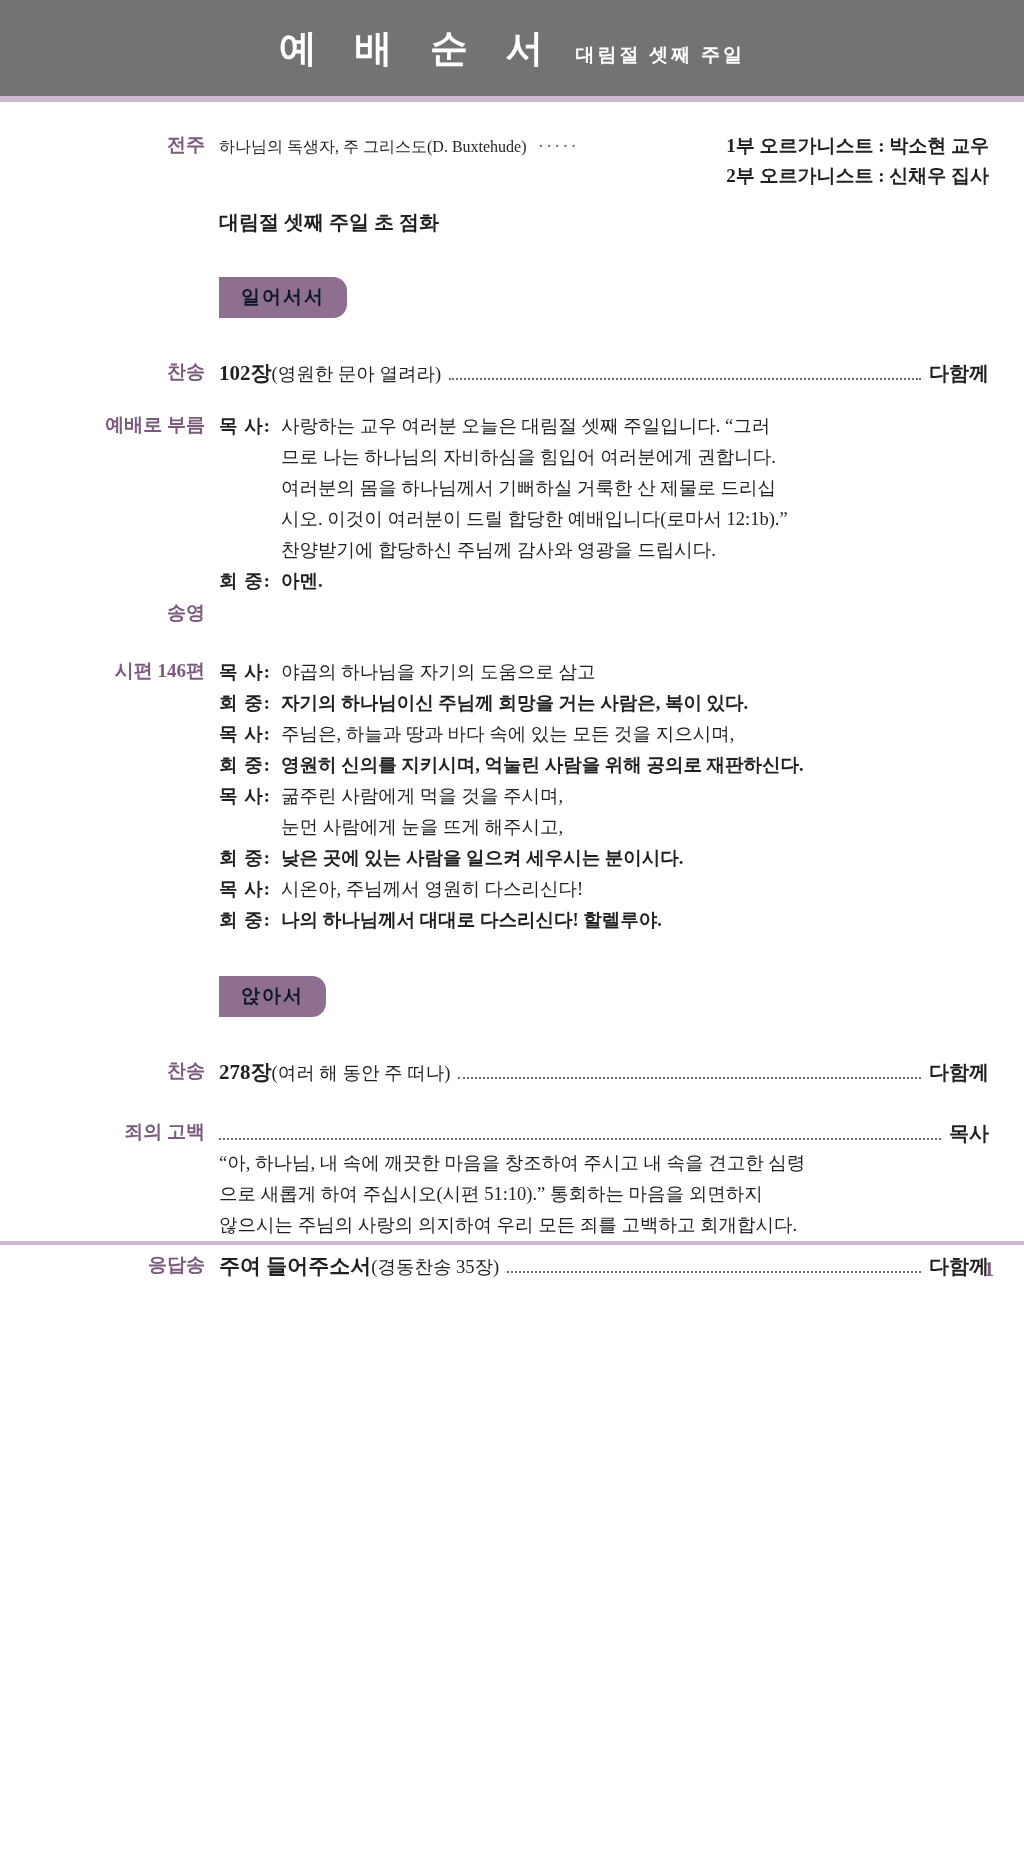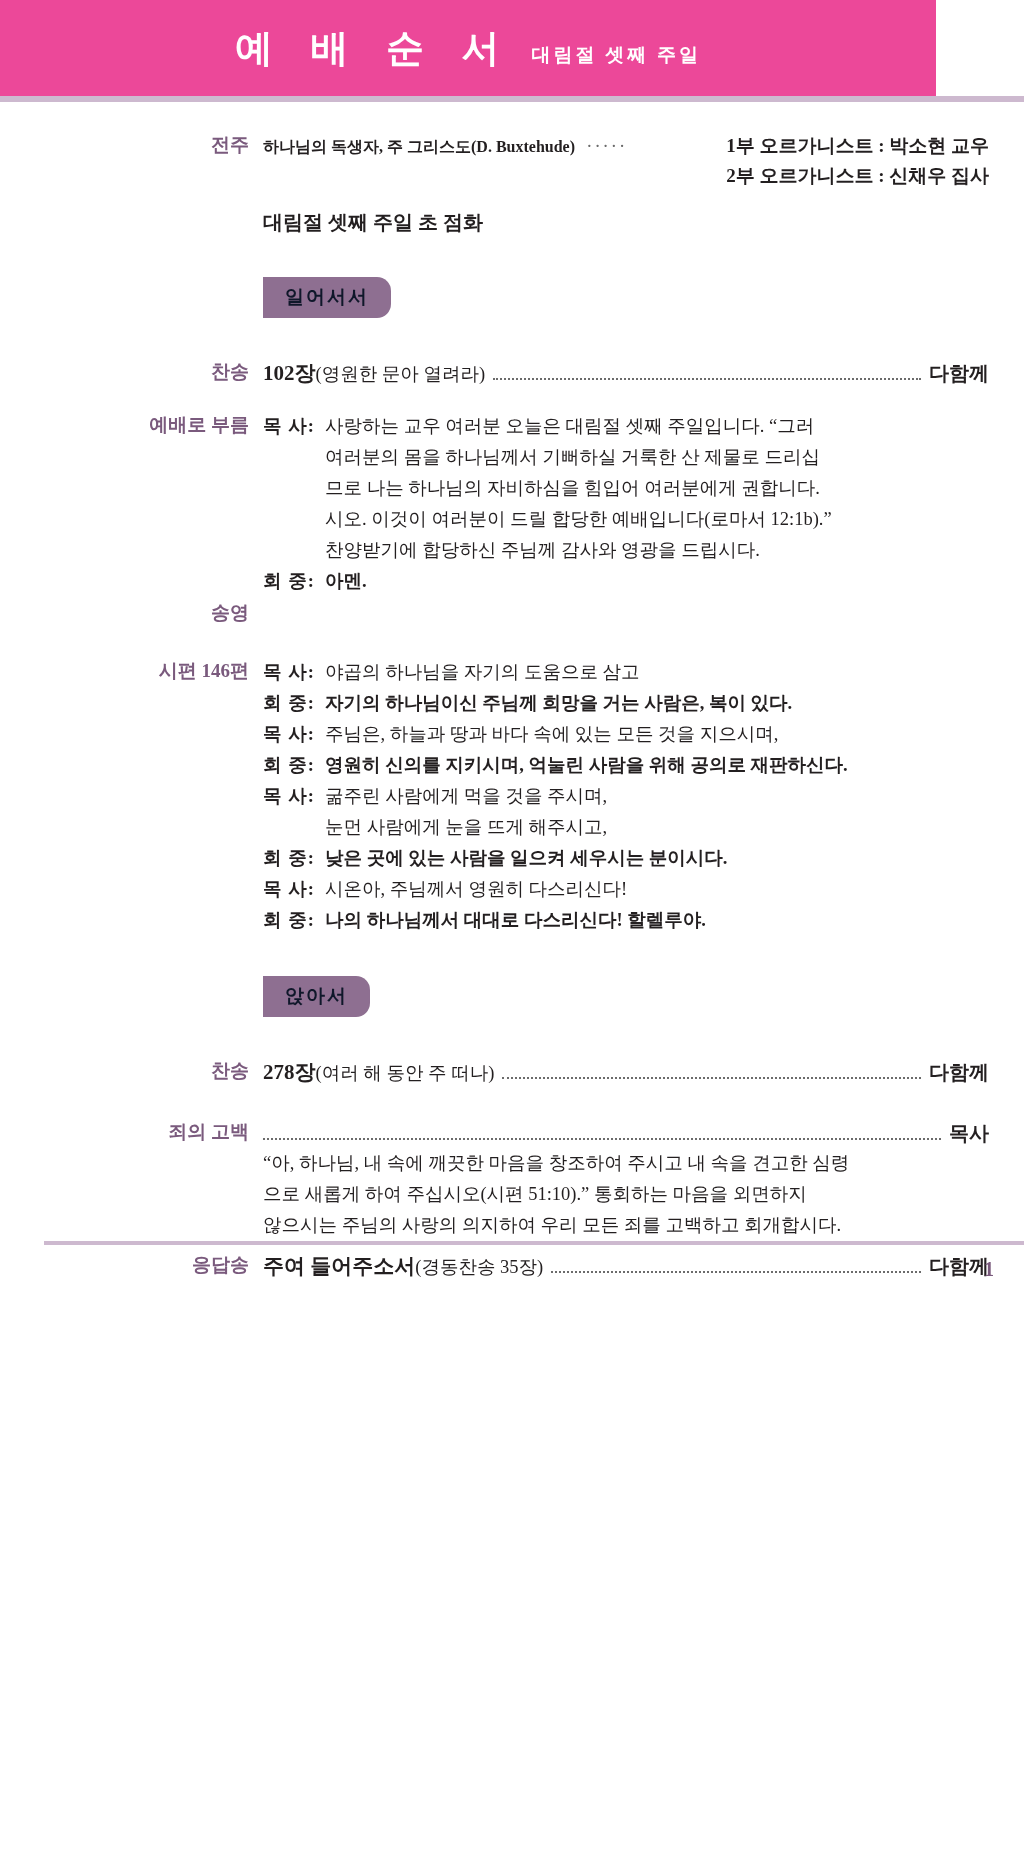--- a/index.html
+++ b/index.html
@@ -11,23 +11,23 @@
     height: 1850px;
     background: #ffffff;
     font-family: "Liberation Serif", "DejaVu Serif", serif;
     color: #231f20;
     position: relative;
     overflow: hidden;
   }
 
   
   .header {
-    width: 936px;
+    width: 1024px;
     height: 96px;
-    background: #ec4899;
+    background: #737373;
     display: flex;
     align-items: center;
     justify-content: center;
     box-sizing: border-box;
   }
   .header-inner {
     display: flex;
     align-items: baseline;
     gap: 18px;
   }
@@ -47,21 +47,20 @@
   .header-rule {
     width: 1024px;
     height: 6px;
     background: #cdb9cf;
   }
 
   
   .page {
     position: relative;
     padding: 7px;
-    margin-left: 44px;
   }
   .row {
     display: flex;
     align-items: flex-start;
     padding: 0 28px 0 0;
   }
   .label {
     width: 212px;
     min-width: 212px;
     text-align: right;
@@ -72,21 +71,21 @@
     font-size: 19px;
     line-height: 28px;
   }
   .content {
     flex: 1;
     font-size: 18.5px;
     line-height: 30px;
   }
 
   .bold { font-weight: bold; }
-  .small { font-size: 16px; font-weight: bold; }
+  .small { font-size: 16px; }
 
   
   .leader-row {
     display: flex;
     align-items: baseline;
     width: 100%;
   }
   .leader-left { white-space: nowrap; }
   .leader-dots {
     flex: 1;
@@ -232,25 +231,25 @@
 
   <div class="row">
     <div class="label">예배로 부름</div>
     <div class="content">
       <div class="dlg">
         <span class="dlg-who">목 사:</span>
         <span class="dlg-text">사랑하는 교우 여러분 오늘은 대림절 셋째 주일입니다. “그러</span>
       </div>
       <div class="dlg">
         <span class="dlg-who"></span>
+        <span class="dlg-text">므로 나는 하나님의 자비하심을 힘입어 여러분에게 권합니다.</span>
+      </div>
+      <div class="dlg">
+        <span class="dlg-who"></span>
         <span class="dlg-text">여러분의 몸을 하나님께서 기뻐하실 거룩한 산 제물로 드리십</span>
-      </div>
-      <div class="dlg">
-        <span class="dlg-who"></span>
-        <span class="dlg-text">므로 나는 하나님의 자비하심을 힘입어 여러분에게 권합니다.</span>
       </div>
       <div class="dlg">
         <span class="dlg-who"></span>
         <span class="dlg-text">시오. 이것이 여러분이 드릴 합당한 예배입니다(로마서 12:1b).”</span>
       </div>
       <div class="dlg">
         <span class="dlg-who"></span>
         <span class="dlg-text">찬양받기에 합당하신 주님께 감사와 영광을 드립시다.</span>
       </div>
       <div class="dlg">

